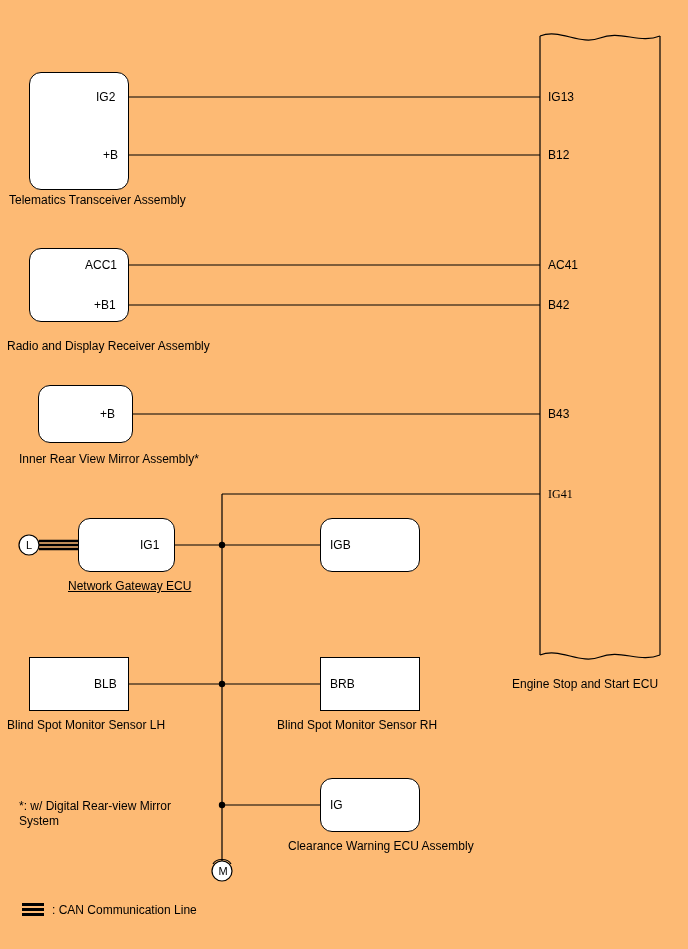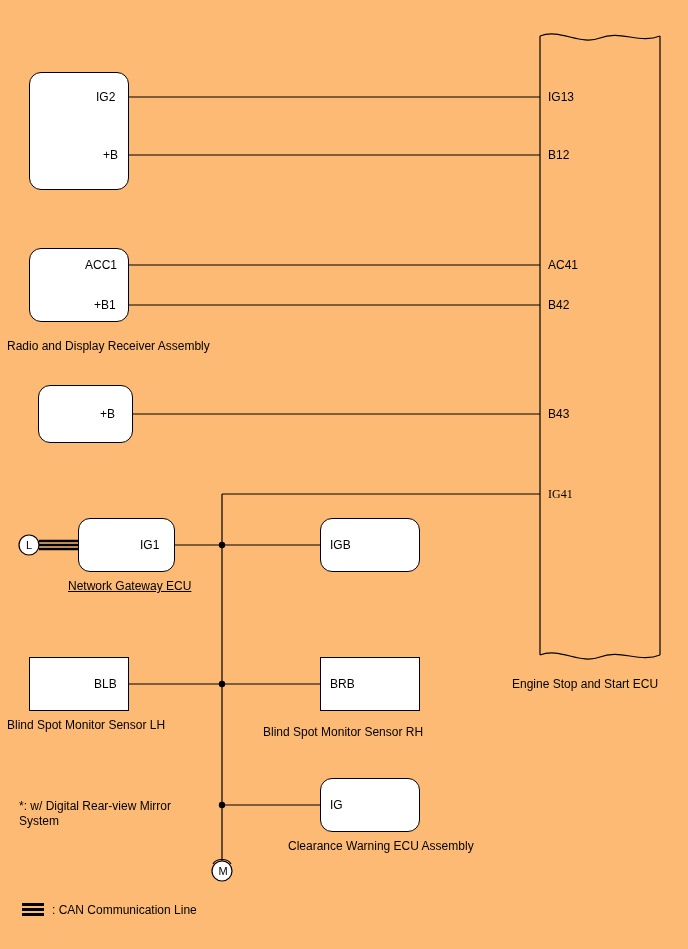--- a/index.html
+++ b/index.html
@@ -129,44 +129,46 @@
 
       <path d="M39 541 L78 541" stroke-width="2.6"></path>
       <path d="M39 545 L78 545" stroke-width="2.6"></path>
       <path d="M39 549 L78 549" stroke-width="2.6"></path>
     </g>
   </svg>
 
   <div class="box rounded" style="left:29px; top:72px; width:100px; height:118px;"></div>
   <div class="pin" style="left:96px; top:91px;">IG2</div>
   <div class="pin" style="left:103px; top:149px;">+B</div>
+  <div class="caption" style="left:9px; top:193px;">Telematics Transceiver Assembly</div>
 
   <div class="box rounded" style="left:29px; top:248px; width:100px; height:74px;"></div>
   <div class="pin" style="left:85px; top:259px;">ACC1</div>
   <div class="pin" style="left:94px; top:299px;">+B1</div>
   <div class="caption" style="left:7px; top:339px;">Radio and Display Receiver Assembly</div>
 
   <div class="box rounded" style="left:38px; top:385px; width:95px; height:58px;"></div>
   <div class="pin" style="left:100px; top:408px;">+B</div>
+  <div class="caption" style="left:19px; top:452px;">Inner Rear View Mirror Assembly*</div>
 
   <div class="box rounded" style="left:78px; top:518px; width:97px; height:54px;"></div>
   <div class="pin" style="left:140px; top:539px;">IG1</div>
   <div class="caption" style="left:68px; top:579px;text-decoration:underline;">Network Gateway ECU</div>
   <div class="node-letter" style="left:19px; top:540px;">L</div>
 
   <div class="box rounded" style="left:320px; top:518px; width:100px; height:54px;"></div>
   <div class="pin" style="left:330px; top:539px;">IGB</div>
 
   <div class="box" style="left:29px; top:657px; width:100px; height:54px;"></div>
   <div class="pin" style="left:94px; top:678px;">BLB</div>
   <div class="caption" style="left:7px; top:718px;">Blind Spot Monitor Sensor LH</div>
 
   <div class="box" style="left:320px; top:657px; width:100px; height:54px;"></div>
   <div class="pin" style="left:330px; top:678px;">BRB</div>
-  <div class="caption" style="left:263px; top:718px;margin-top:7px;">Blind Spot Monitor Sensor RH</div>
+  <div class="caption" style="left:277px; top:718px;">Blind Spot Monitor Sensor RH</div>
 
   <div class="box rounded" style="left:320px; top:778px; width:100px; height:54px;"></div>
   <div class="pin" style="left:330px; top:799px;text-align:right;">IG</div>
   <div class="caption" style="left:288px; top:839px;">Clearance Warning ECU Assembly</div>
 
   <div class="node-letter" style="left:213px; top:866px;">M</div>
 
   <div class="ecu-pin" style="left:548px; top:91px;">IG13</div>
   <div class="ecu-pin" style="left:548px; top:149px;">B12</div>
   <div class="ecu-pin" style="left:548px; top:259px;">AC41</div>

